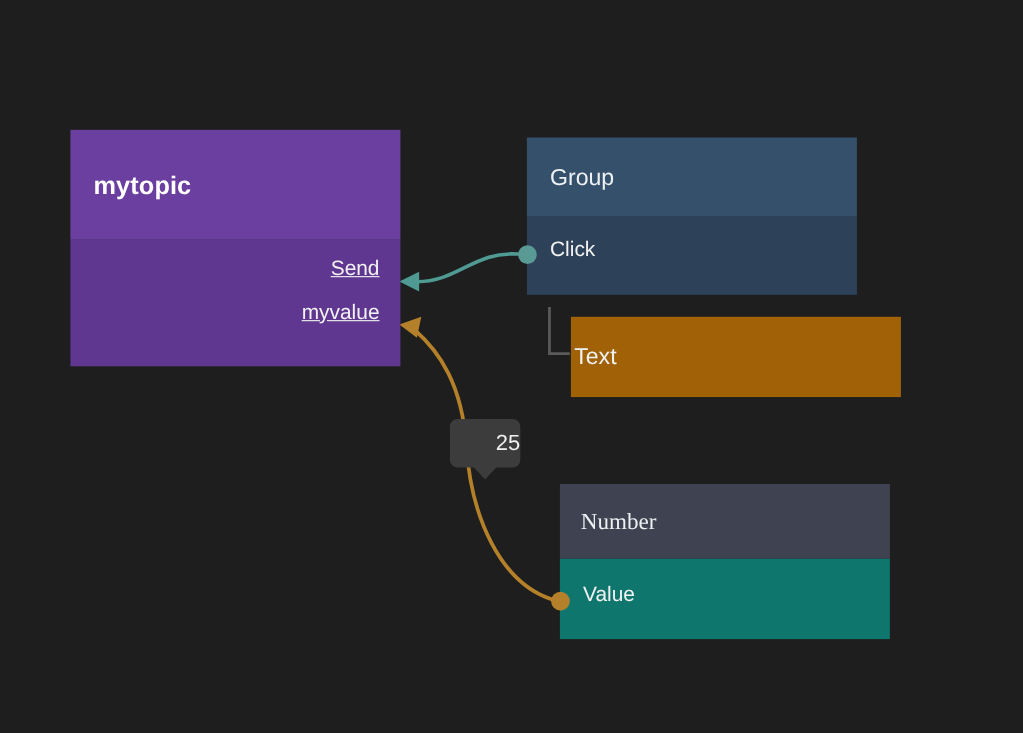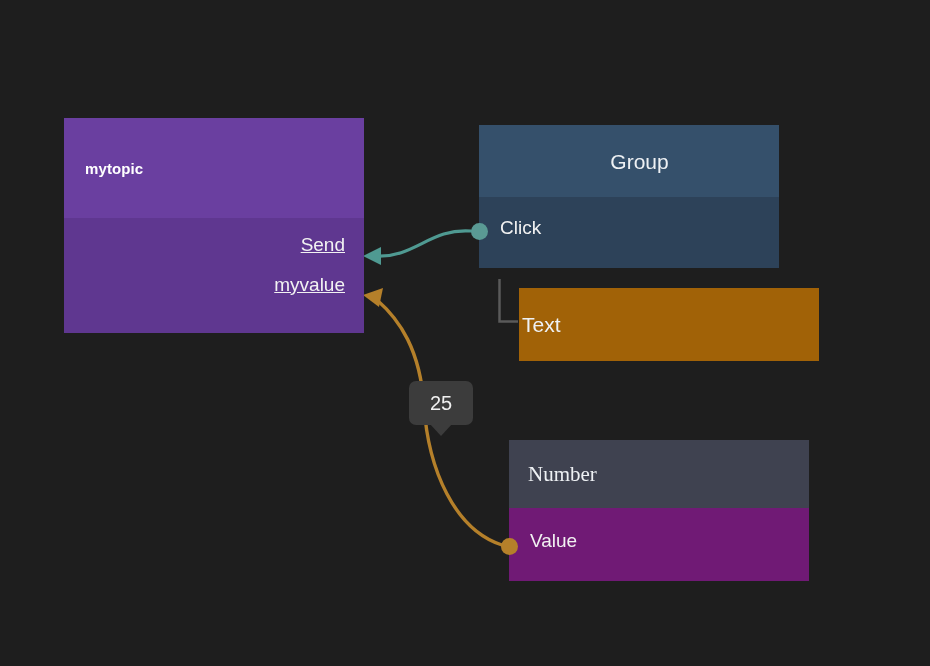--- a/index.html
+++ b/index.html
@@ -34,21 +34,21 @@
     box-sizing: border-box;
     display: flex;
     flex-direction: column;
     justify-content: center;
   }
   .node-body {
     box-sizing: border-box;
   }
   .node-title {
     color: #ffffff;
-    font-size: 15px;
+    font-size: 23px;
     font-weight: bold;
     line-height: 25px;
     letter-spacing: 0.1px;
   }
   .node-subtitle {
     color: #bdb3c9;
     font-size: 20px;
     font-weight: normal;
     line-height: 25px;
   }
@@ -97,21 +97,20 @@
   #node-group {
     left: 479px;
     top: 125px;
     width: 300px;
     height: 143px;
   }
   #node-group .node-header {
     height: 72px;
     background: #35506b;
     padding: 0 0 0 21px;
-    align-items: center;
   }
   #node-group .node-body {
     height: 71px;
     background: #2d4259;
     position: relative;
   }
 
   
   #node-text {
     left: 519px;
@@ -133,21 +132,21 @@
     height: 141px;
   }
   #node-number .node-header {
     height: 68px;
     background: #3f4250;
     padding: 0 0 0 19px;
     font-family: Liberation Serif, serif;
   }
   #node-number .node-body {
     height: 73px;
-    background: #701a75;
+    background: #0f766e;
     position: relative;
   }
 
   
   .port-dot {
     position: absolute;
     width: 17px;
     height: 17px;
     border-radius: 50%;
   }
@@ -156,21 +155,21 @@
   #value-badge {
     position: absolute;
     left: 409px;
     top: 381px;
     width: 64px;
     height: 44px;
     background: #3c3c3c;
     border-radius: 7px;
     display: flex;
     align-items: center;
-    justify-content: center;
+    justify-content: flex-end;
   }
   #value-badge .badge-text {
     color: #f0f0f0;
     font-size: 20px;
     line-height: 22px;
   }
   #value-badge .badge-pointer {
     position: absolute;
     left: 50%;
     bottom: -11px;

